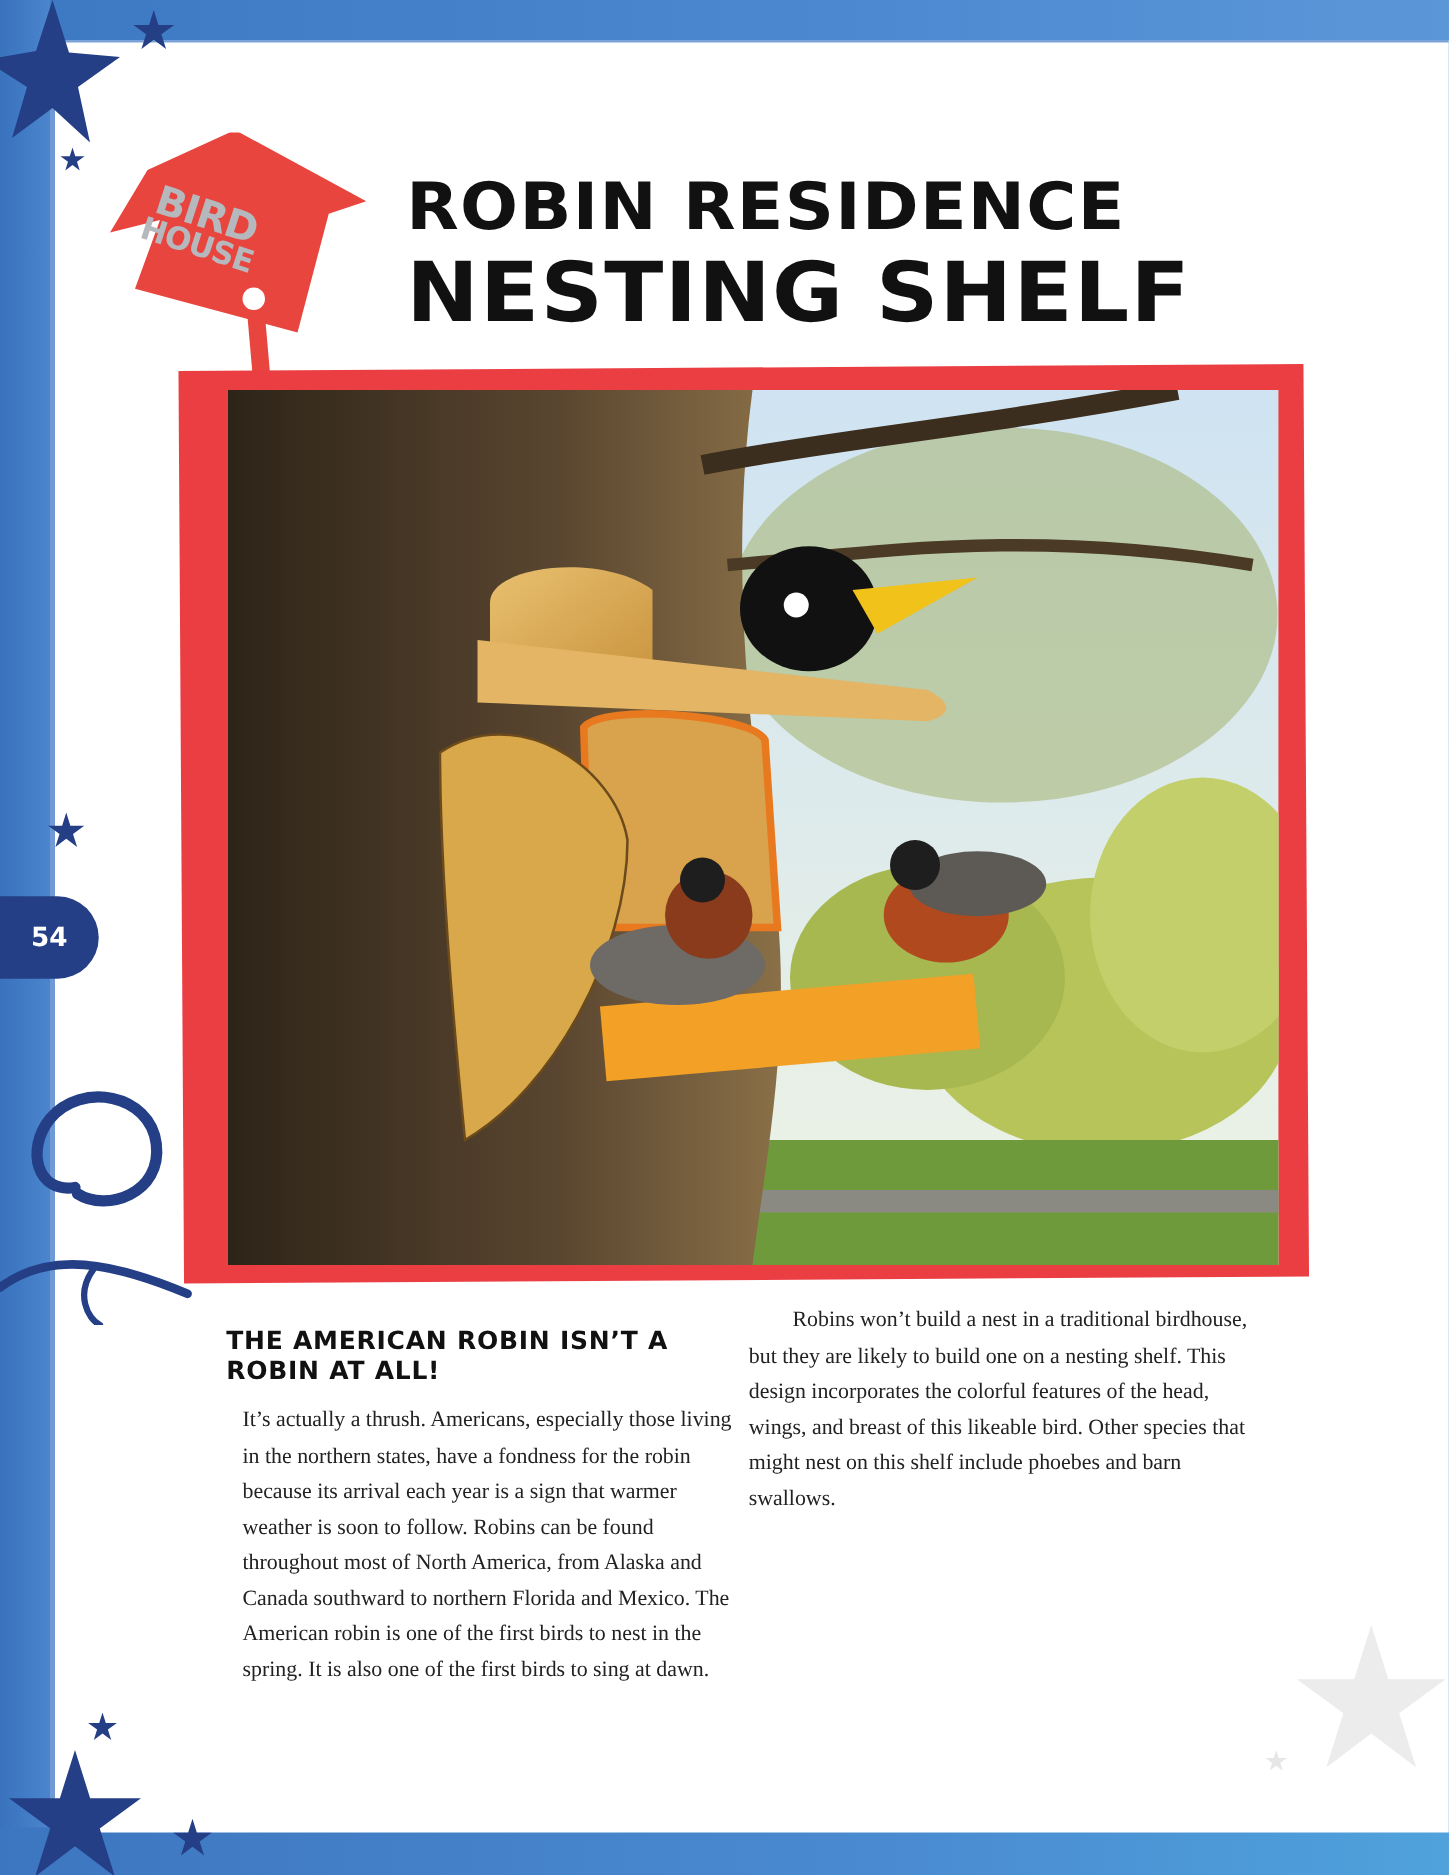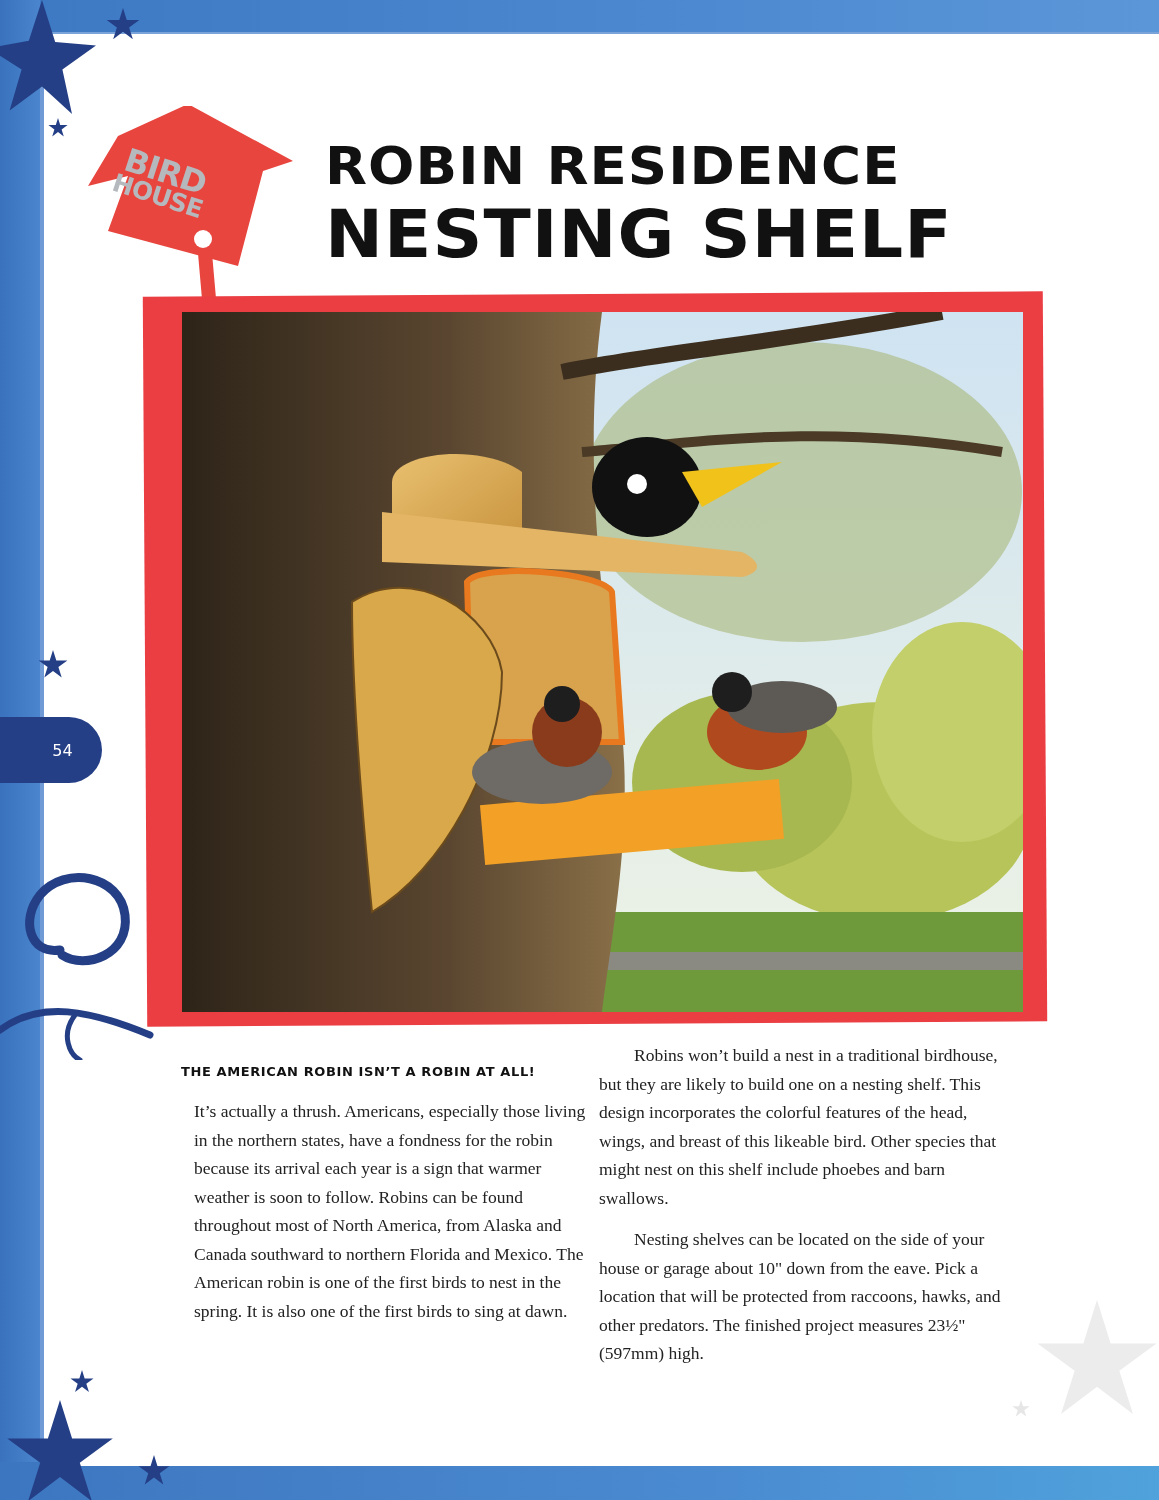--- a/index.html
+++ b/index.html
@@ -26,21 +26,21 @@
     border-left: 4px solid #6f9ad6;
     border-top: 2px solid #7aa3da;
   }
   
   .star { position: absolute; }
   
   .page-tab {
     position: absolute; left: 0; top: 717px; width: 79px; height: 66px;
     background: #243f86; border-radius: 0 33px 33px 0;
     display: flex; align-items: center; justify-content: center;
-    color: #fff; font-family: "DejaVu Sans", sans-serif; font-weight: normal; font-size: 16px; padding-left: 23px;
+    color: #fff; font-family: "DejaVu Sans", sans-serif; font-weight: bold; font-size: 21px;
   }
   
   .swirl { position: absolute; left: 0; top: 860px; }
   
   .badge { position: absolute; left: 88px; top: 106px; }
   .badge-text {
     position: absolute; left: 115px; top: 158px; transform: rotate(18deg);
     color: #b5b8bd; font-family: "DejaVu Sans", sans-serif; font-weight: bold;
     line-height: 26px; text-align: center; letter-spacing: -1px;
   }
@@ -64,21 +64,21 @@
     overflow: hidden;
   }
   
   .col {
     position: absolute; font-size: 17.5px; line-height: 28.5px; color: #222;
   }
   .col-left { left: 181px; top: 1060px; width: 420px; }
   .col-right { left: 586px; top: 1028px; width: 440px; }
   .col h3 {
     margin: 0 0 0 0; font-family: "DejaVu Sans", sans-serif; font-weight: bold;
-    font-size: 13px; letter-spacing: 0.6px; line-height: 24px; color: #111;
+    font-size: 20px; letter-spacing: 0.6px; line-height: 24px; color: #111;
   }
   .col p { margin: 13px; }
   .indent { text-indent: 35px; }
 </style>
 </head>
 <body>
 
 <div class="top-band"></div>
 <div class="left-band"></div>
 <div class="bottom-band"></div>
@@ -190,14 +190,13 @@
   </svg>
 </div>
 
 <div class="col col-left">
   <h3>THE AMERICAN ROBIN ISN’T A ROBIN AT ALL!</h3>
   <p>It’s actually a thrush. Americans, especially those living in the northern states, have a fondness for the robin because its arrival each year is a sign that warmer weather is soon to follow. Robins can be found throughout most of North America, from Alaska and Canada southward to northern Florida and Mexico. The American robin is one of the first birds to nest in the spring. It is also one of the first birds to sing at dawn.</p>
 </div>
 
 <div class="col col-right">
   <p class="indent">Robins won’t build a nest in a traditional birdhouse, but they are likely to build one on a nesting shelf. This design incorporates the colorful features of the head, wings, and breast of this likeable bird. Other species that might nest on this shelf include phoebes and barn swallows.</p>
-  <p class="indent">Nesting shelves can be located on the side of your house or garage about 10" down from the eave. Pick a location that will be protected from raccoons, hawks, and other predators. The finished project measures 23½" (597mm) high.</p>
 </div>
 
 </body></html>

